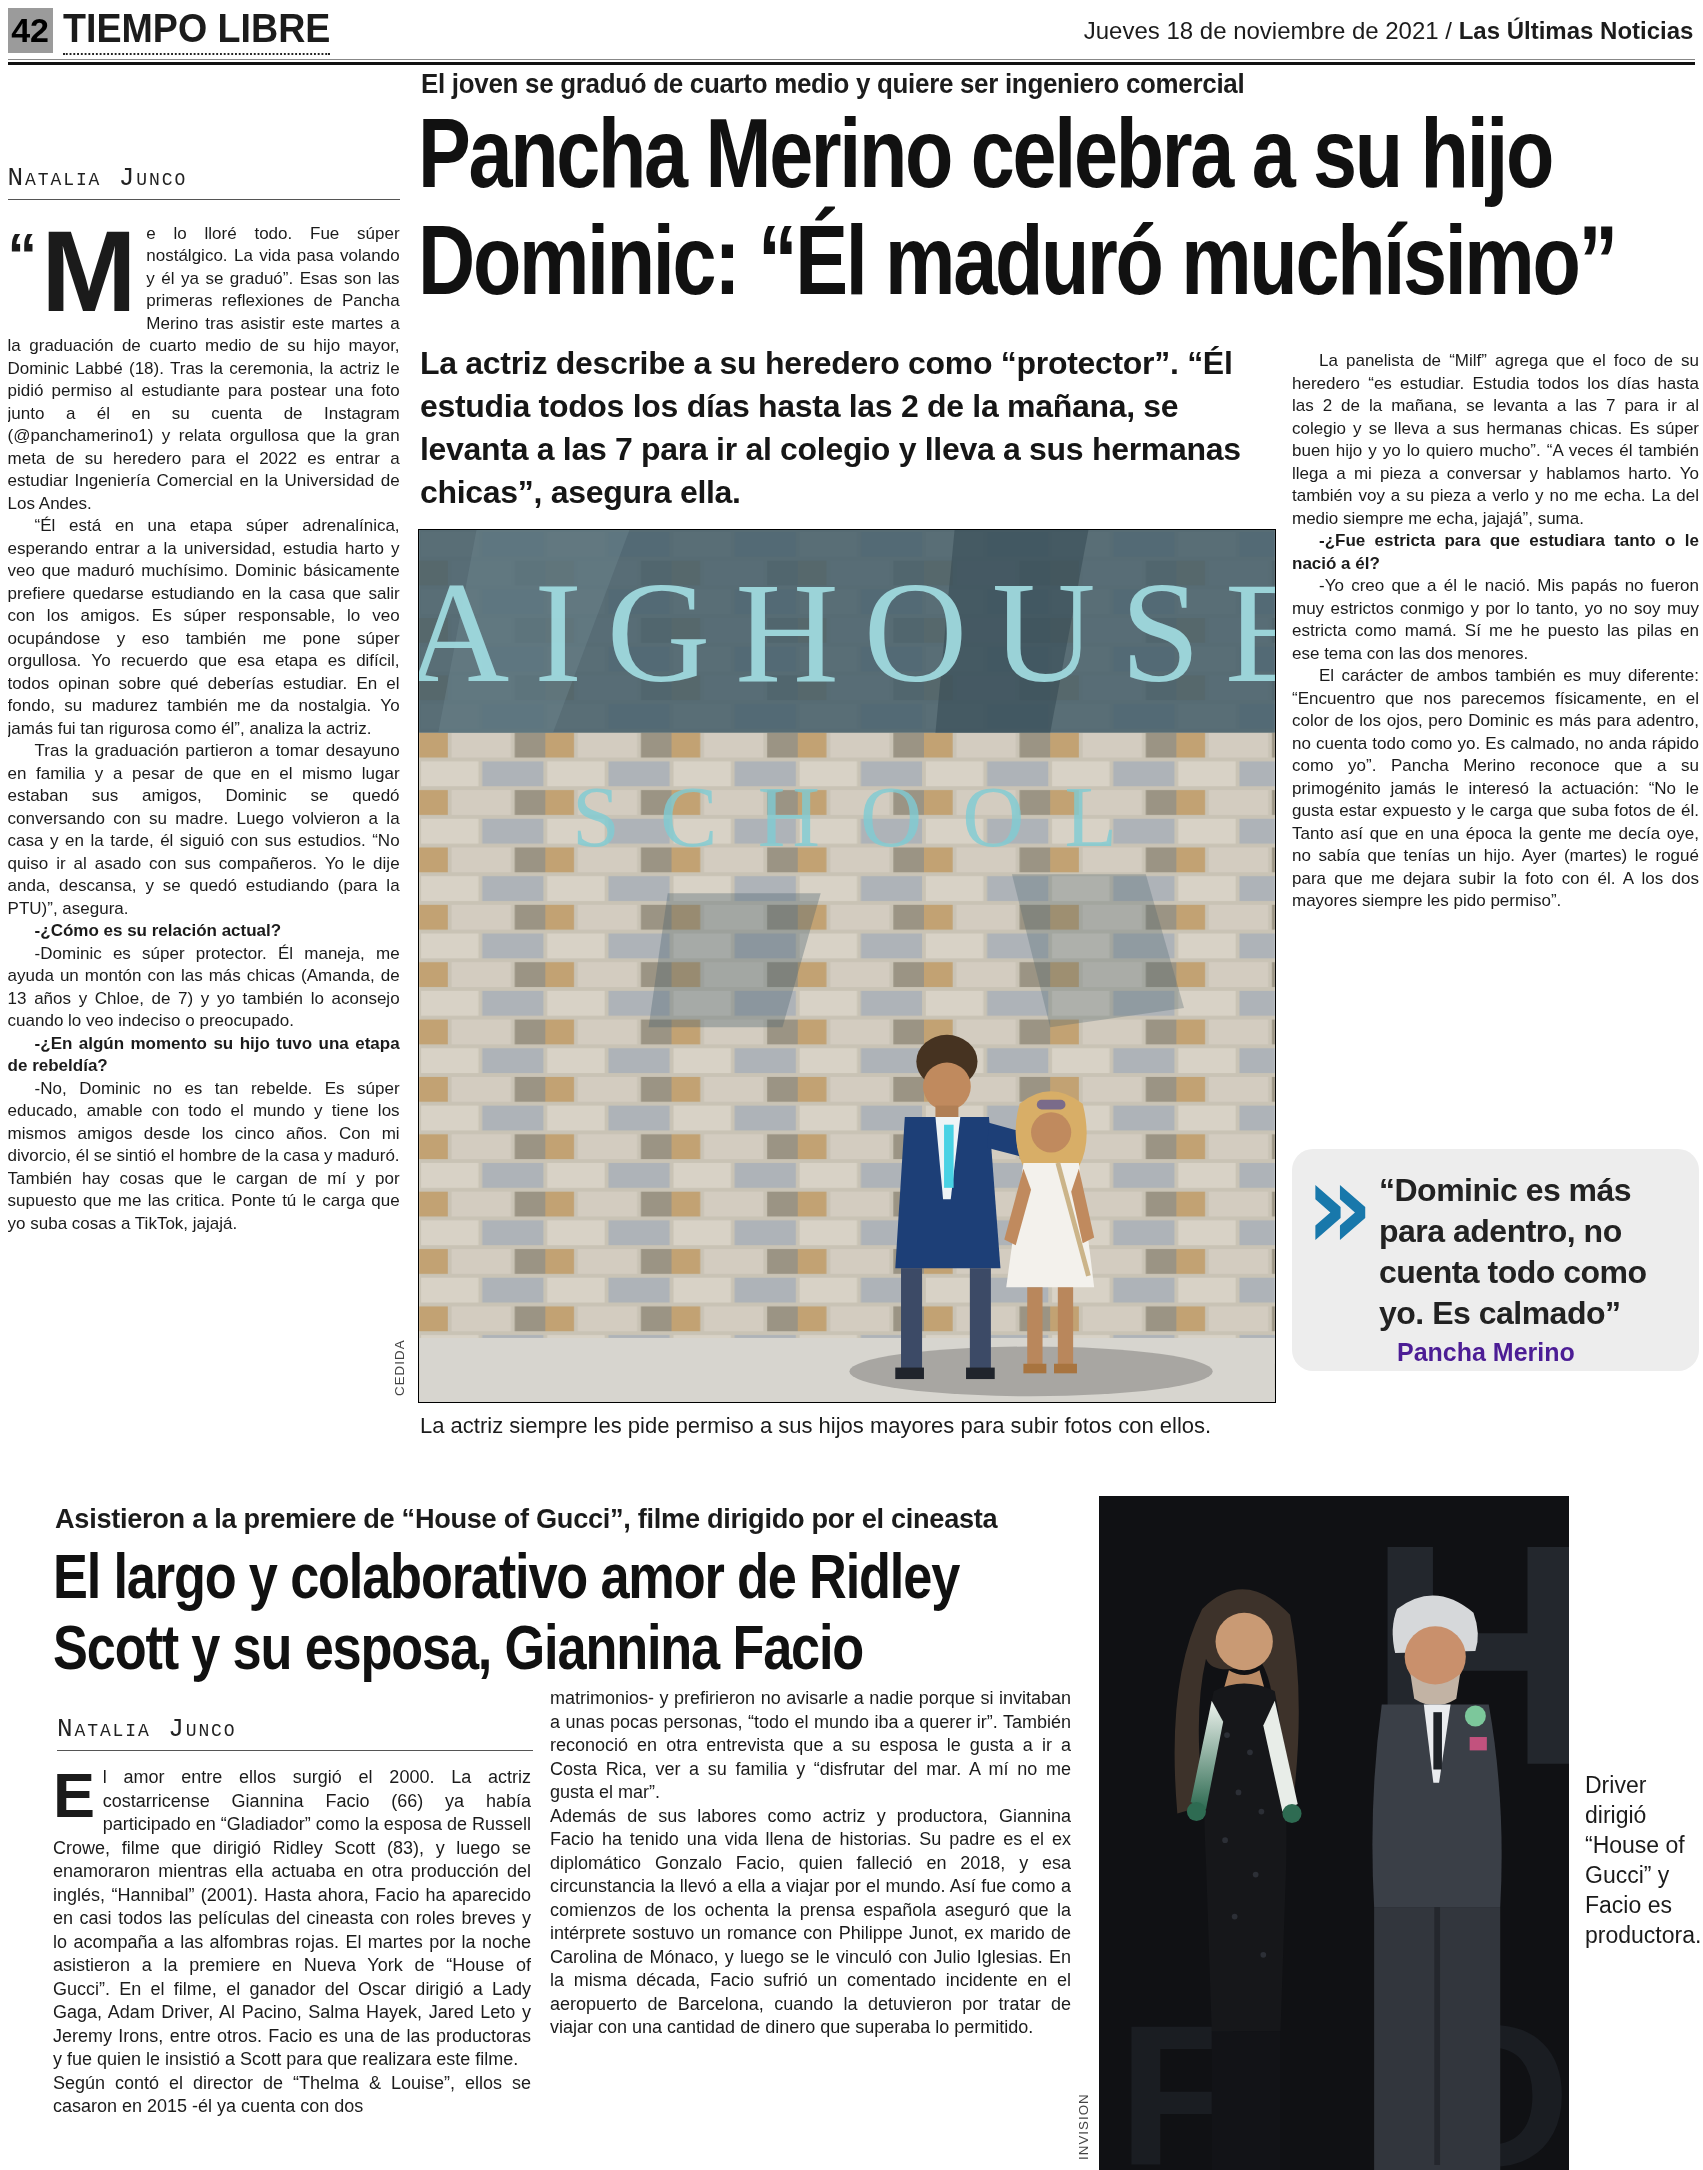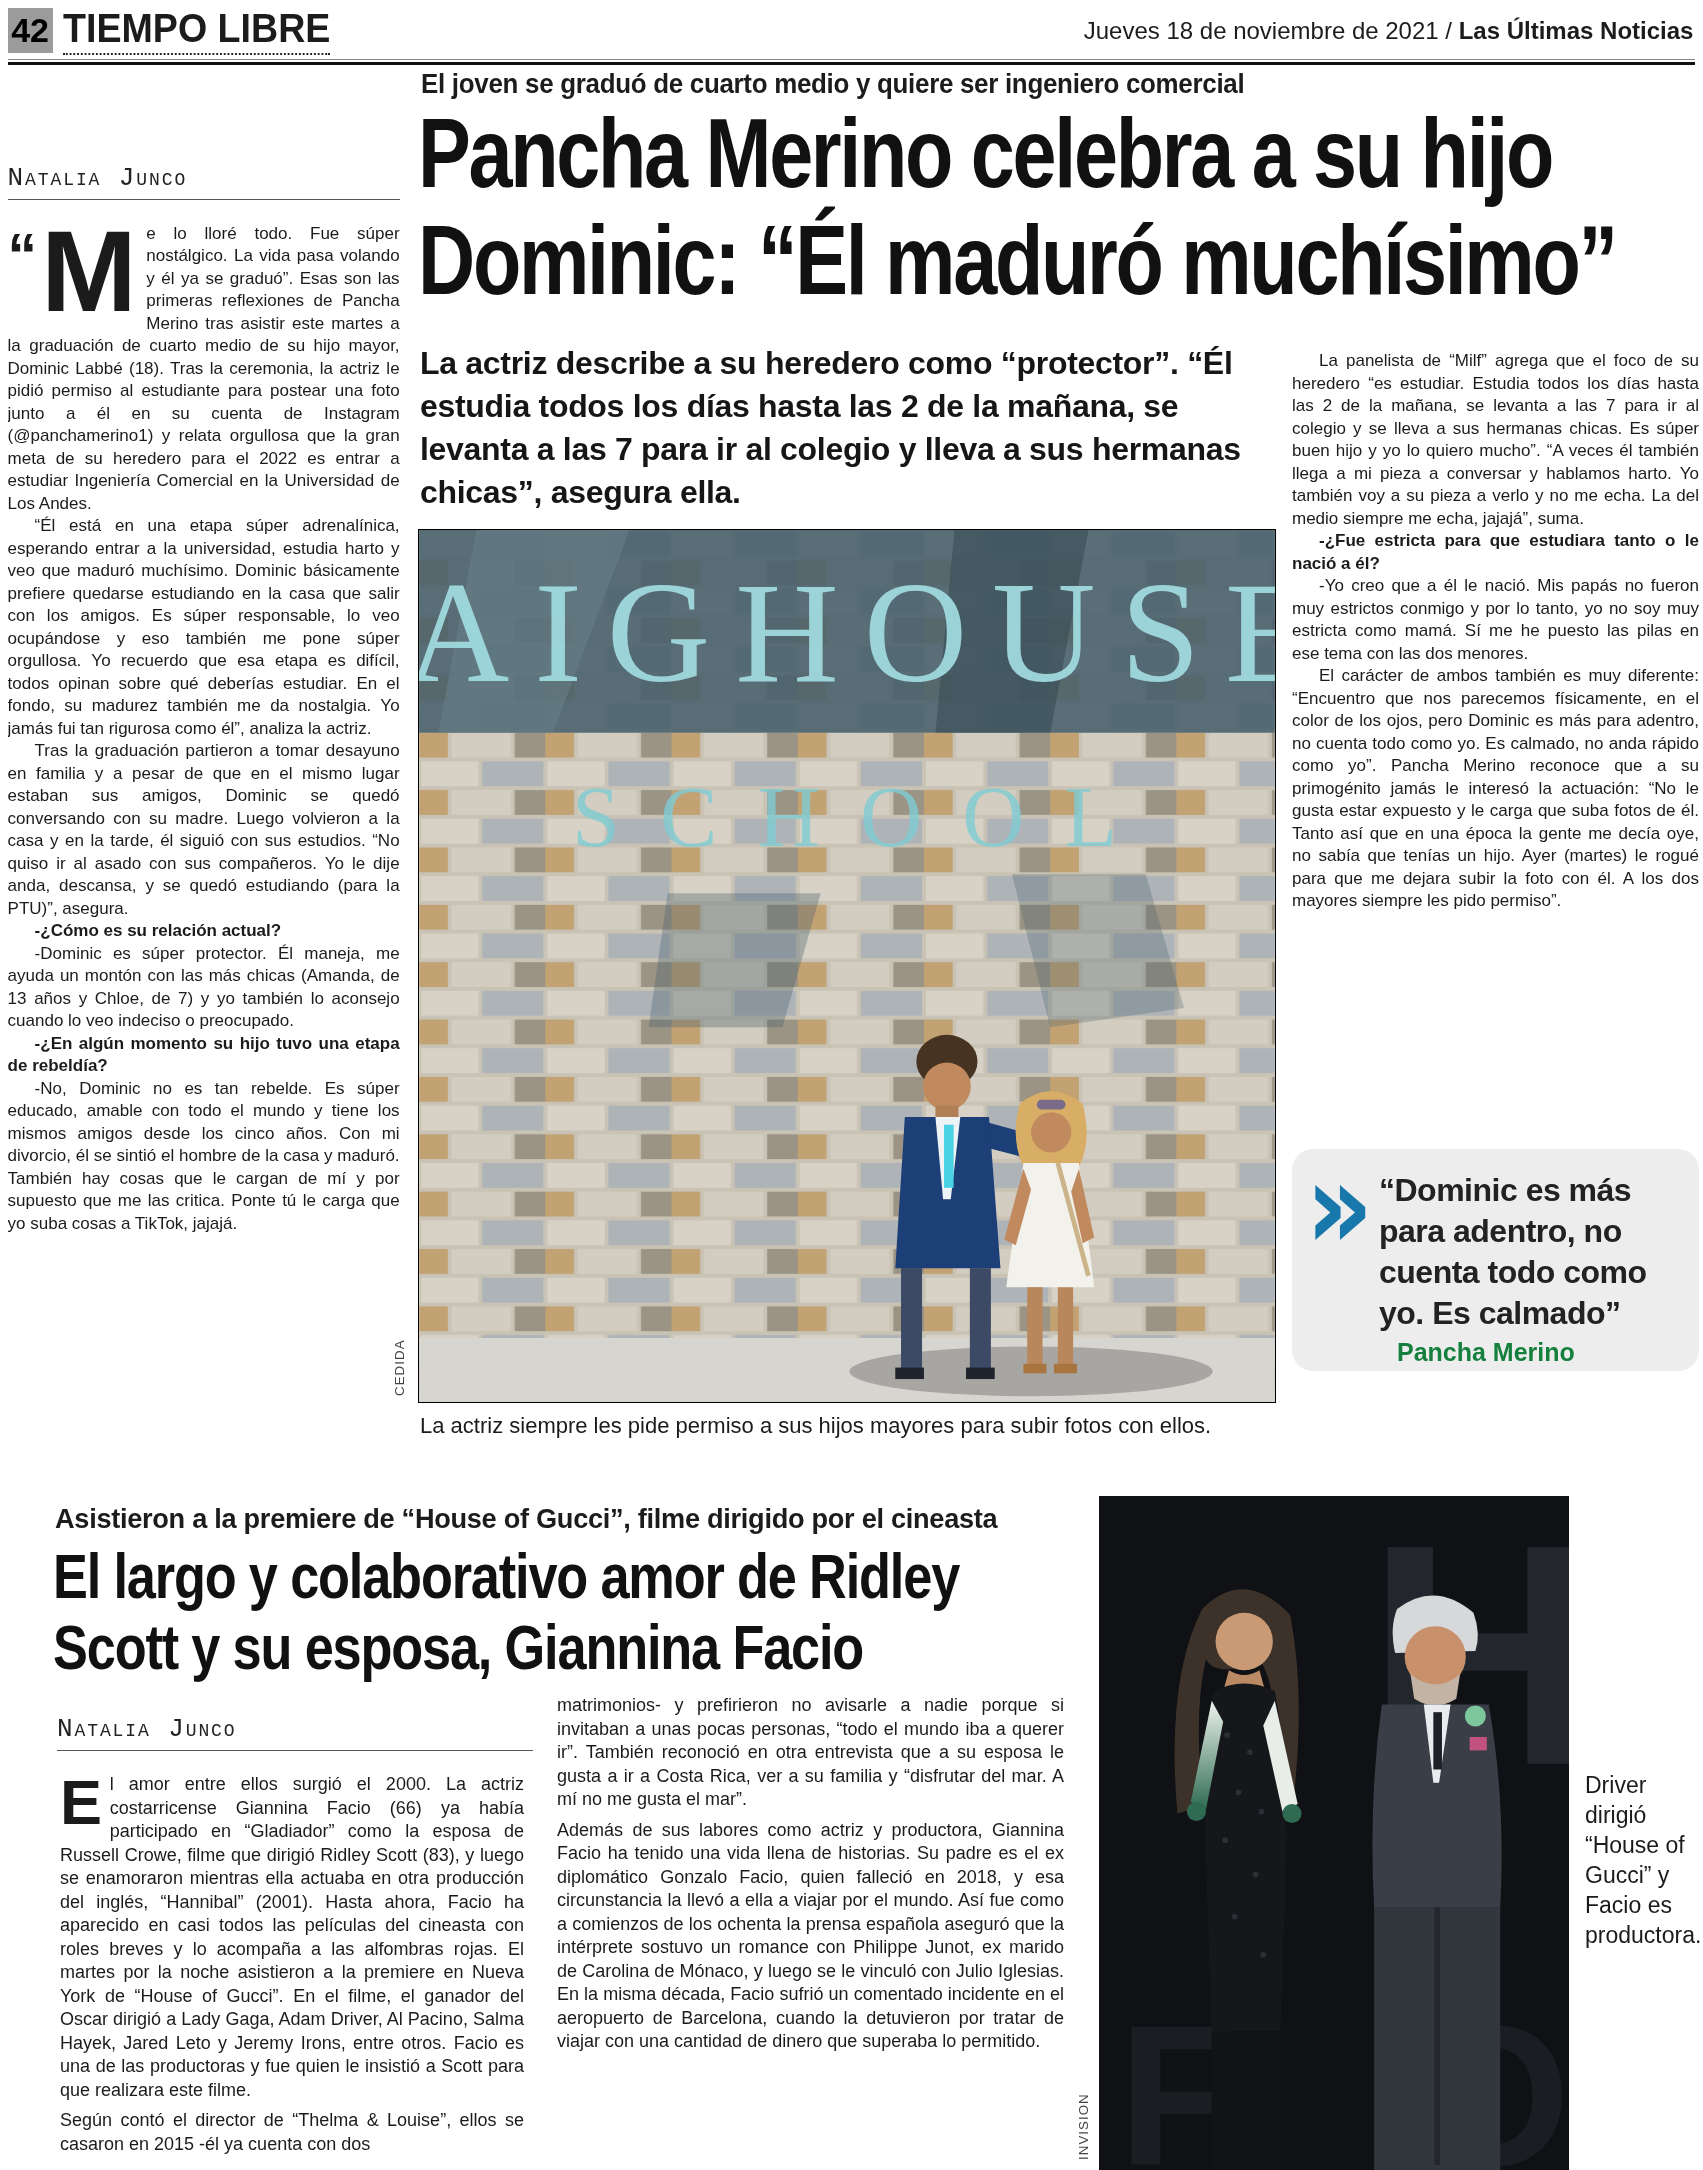--- a/index.html
+++ b/index.html
@@ -39,31 +39,31 @@
            letter-spacing:1px;}
   .credit1{left:392px;top:1281px;height:115px;}
   .credit2{left:1076px;top:2036px;height:124px;}
 
   .pullquote{position:absolute;left:1292px;top:1149px;width:407px;height:222px;background:#ededed;
              border-radius:21px;}
   .pq-chev{position:absolute;left:13.4px;top:-13.4px;font-size:105px;font-weight:bold;color:#1878ab;
            transform:scaleY(1.15);transform-origin:0 0;font-family:"DejaVu Sans",sans-serif;}
   .pq-text{position:absolute;left:87px;top:21px;width:287px;font-size:32px;line-height:41px;font-weight:bold;
            letter-spacing:-0.5px;color:#222;}
-  .pq-attr{position:absolute;left:105px;top:189px;font-size:25px;font-weight:bold;color:#15803d;}
+  .pq-attr{position:absolute;left:105px;top:189px;font-size:25px;font-weight:bold;color:#4c1d95;}
 
   
   .kicker2{position:absolute;left:55px;top:1503px;font-size:28px;font-weight:600;letter-spacing:-0.3px;
            transform:scaleX(.97);transform-origin:0 0;white-space:nowrap;}
   .hl2{position:absolute;left:53px;top:1541px;font-weight:bold;font-size:63px;line-height:71px;
        letter-spacing:-1.4px;white-space:nowrap;transform:scaleX(.83);transform-origin:0 0;color:#111;}
   .byline2{position:absolute;left:57px;top:1714px;width:476px;}
   .col2a{position:absolute;left:53px;top:1766px;width:478px;height:404px;overflow:hidden;}
   .col2b{position:absolute;left:550px;top:1687px;width:521px;height:484px;overflow:hidden;}
-  .body2-p{font-size:18px;line-height:23.5px;text-align:justify;margin:7px;color:#1b1b1b;}
+  .body2-p{font-size:18px;line-height:23.5px;text-align:justify;margin:0;color:#1b1b1b;}
   .dropcap2{float:left;font-size:63px;line-height:48px;font-weight:bold;margin:4.8px 7.6px 0 0;}
 
   .photo2{position:absolute;left:1099px;top:1496px;width:470px;height:675px;overflow:hidden;background:#0f1013;}
   .caption2{position:absolute;left:1585px;top:1770px;width:115px;font-size:23px;line-height:30px;color:#1b1b1b;}
 </style>
 </head>
 <body>
 
 <div class="page">
 

